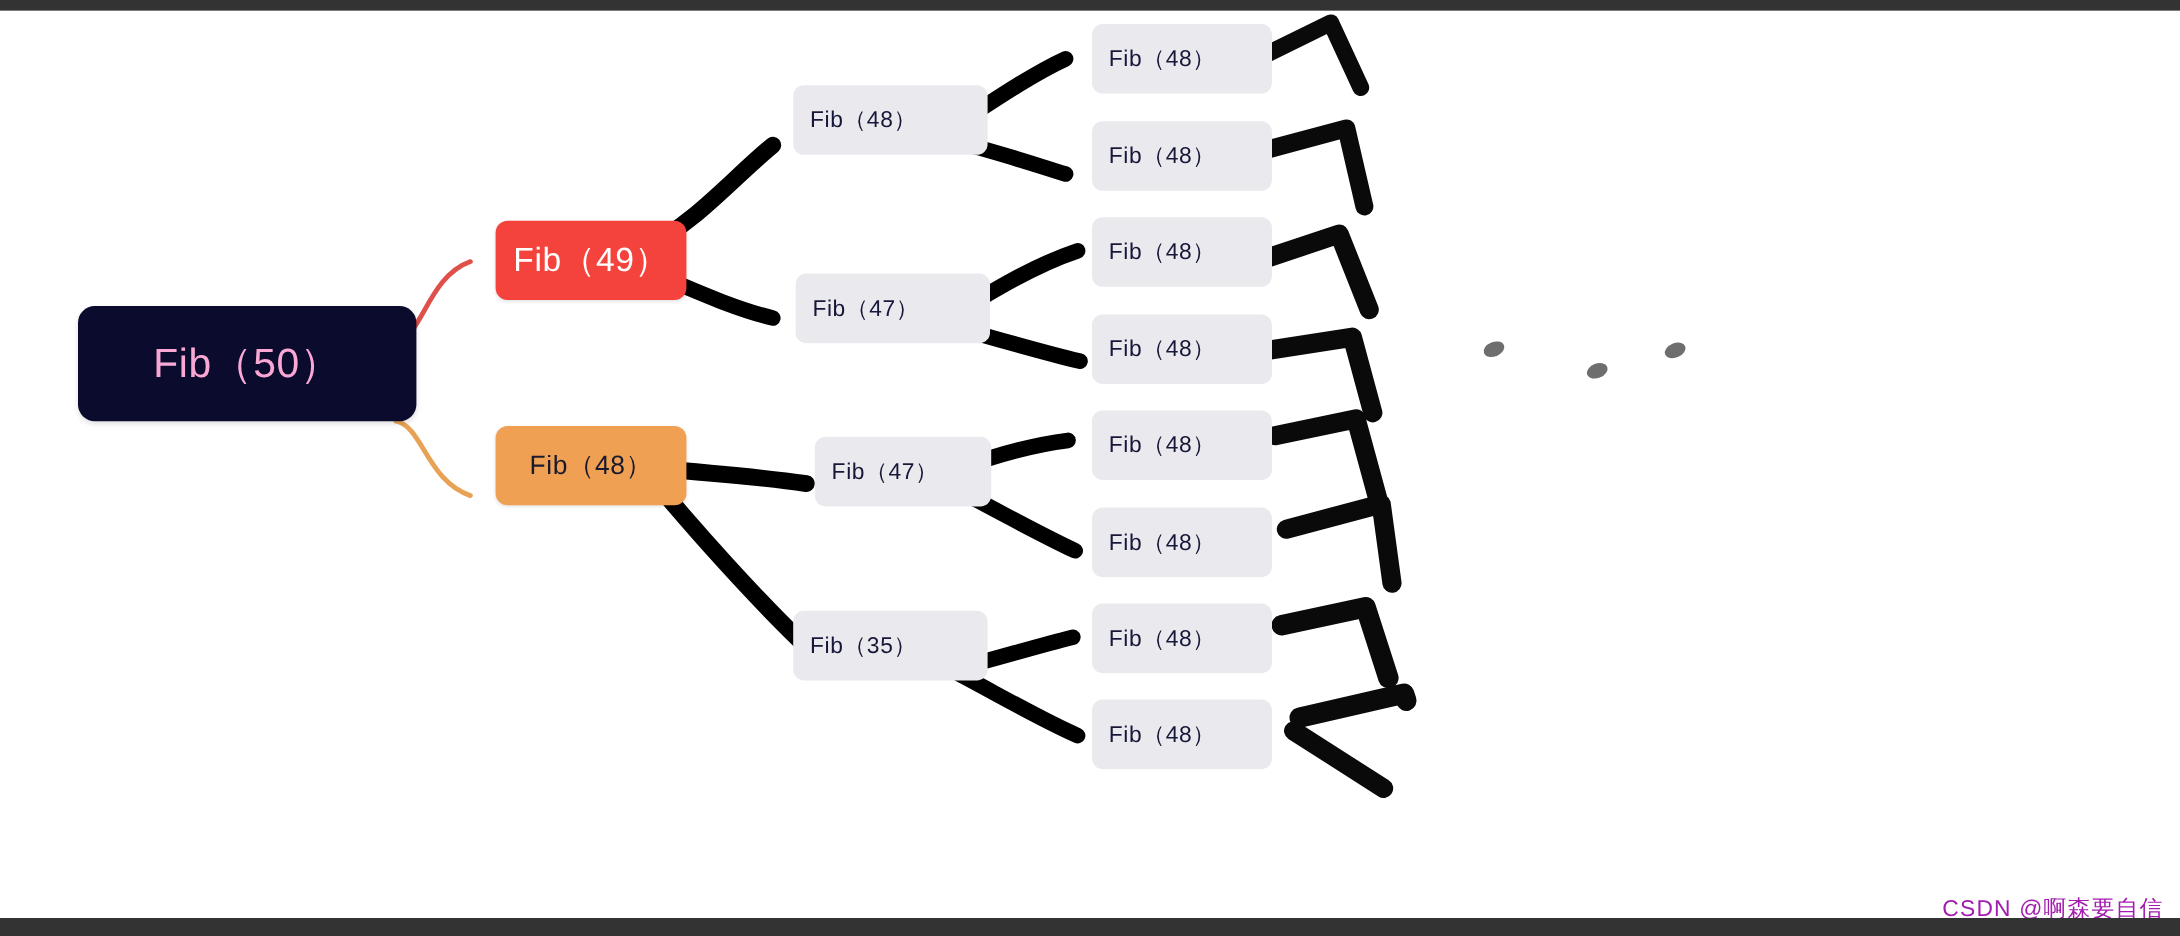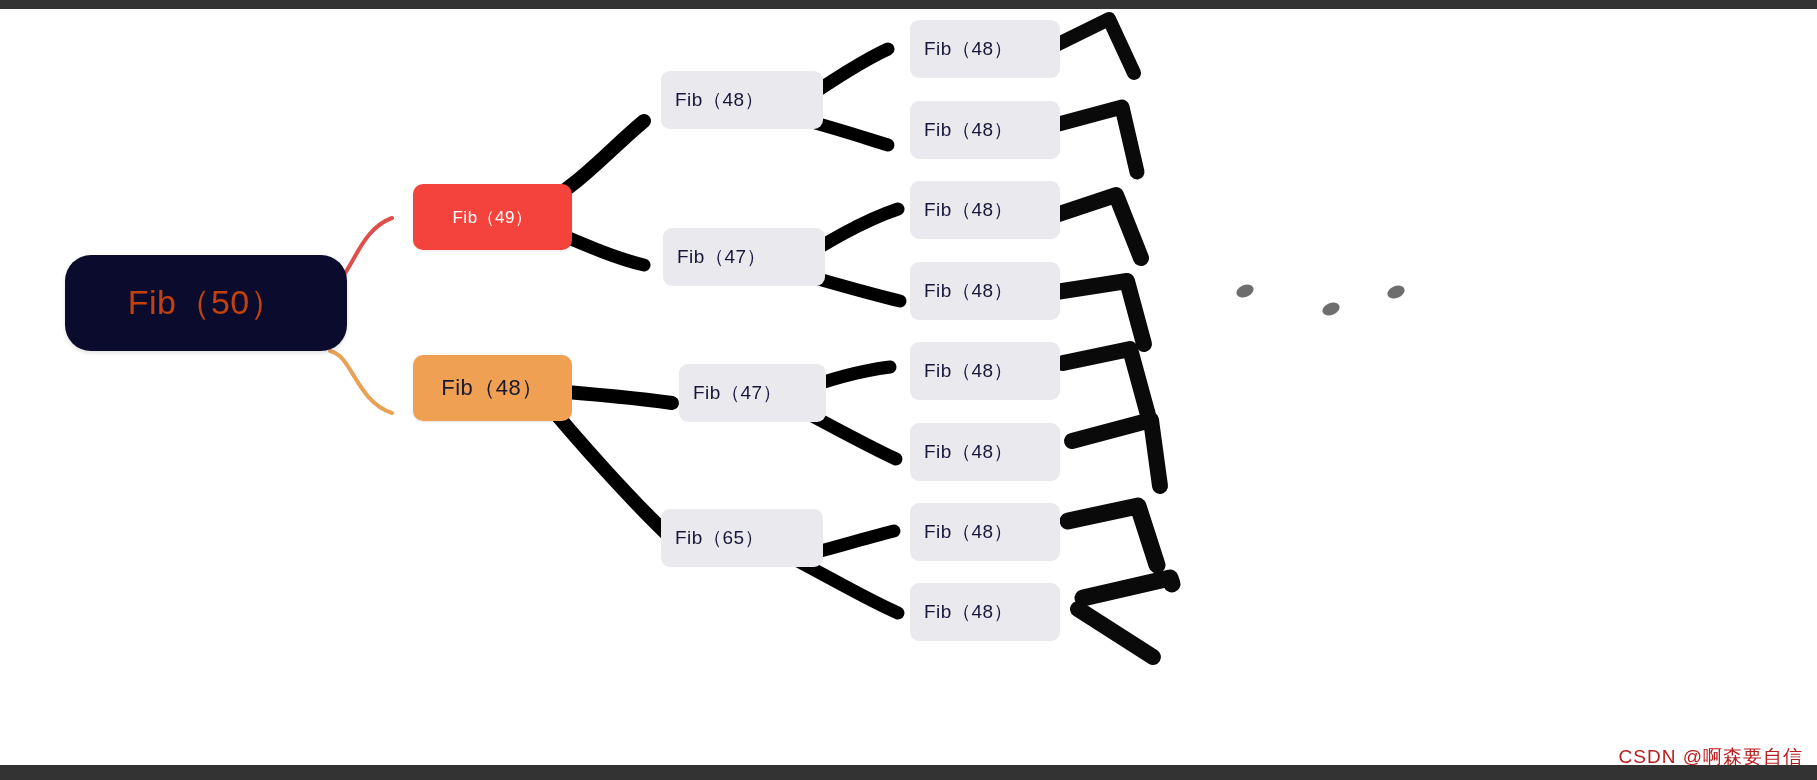--- a/index.html
+++ b/index.html
@@ -43,30 +43,30 @@
     display: flex;
     align-items: center;
     border-radius: 10px;
     white-space: nowrap;
     letter-spacing: 0.5px;
     user-select: none;
     margin-left: 24px;
   }
   .node-root {
     background: #0b0b2e;
-    color: #c2410c;
+    color: #f9a8d4;
     font-size: 34px;
     justify-content: center;
-    border-radius: 26px;
+    border-radius: 14px;
     box-shadow: 0 2px 4px rgba(0,0,0,0.12);
   }
   .node-red {
     background: #f4433c;
     color: #ffffff;
-    font-size: 17px;
+    font-size: 28px;
     justify-content: center;
     box-shadow: 0 1px 3px rgba(0,0,0,0.10);
     text-align: right;
   }
   .node-orange {
     background: #f0a052;
     color: #1a1a2e;
     font-size: 22px;
     justify-content: center;
     box-shadow: 0 1px 3px rgba(0,0,0,0.10);
@@ -87,21 +87,21 @@
     width: 1817px;
     height: 756px;
     pointer-events: none;
   }
 
   .wm {
     position: absolute;
     right: 14px;
     top: 735px;
     font-size: 19px;
-    color: #b91c1c;
+    color: #a21caf;
     letter-spacing: 1px;
     user-select: none;
   }
 </style>
 </head>
 <body>
 
 <div id="canvas">
 
   <div id="top-bar" class="chrome-bar"></div>
@@ -161,21 +161,21 @@
     <div class="node node-red" style="left:389px; top:175px; width:159px; height:66px;">Fib（49）</div>
 
     <div class="node node-orange" style="left:389px; top:346px; width:159px; height:66px;">Fib（48）</div>
 
     <div class="node node-grey" style="left:637px; top:62px; width:162px; height:58px;">Fib（48）</div>
 
     <div class="node node-grey" style="left:639px; top:219px; width:162px; height:58px;">Fib（47）</div>
 
     <div class="node node-grey" style="left:655px; top:355px; width:147px; height:58px;">Fib（47）</div>
 
-    <div class="node node-grey" style="left:637px; top:500px; width:162px; height:58px;">Fib（65）</div>
+    <div class="node node-grey" style="left:637px; top:500px; width:162px; height:58px;">Fib（35）</div>
 
     <div class="node node-grey" style="left:886px; top:11px; width:150px; height:58px;">Fib（48）</div>
 
     <div class="node node-grey" style="left:886px; top:92px; width:150px; height:58px;">Fib（48）</div>
 
     <div class="node node-grey" style="left:886px; top:172px; width:150px; height:58px;">Fib（48）</div>
 
     <div class="node node-grey" style="left:886px; top:253px; width:150px; height:58px;">Fib（48）</div>
 
     <div class="node node-grey" style="left:886px; top:333px; width:150px; height:58px;">Fib（48）</div>

